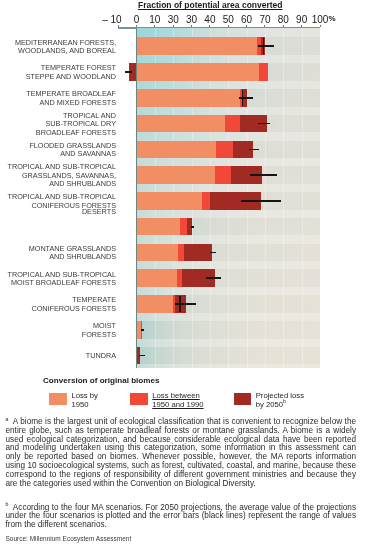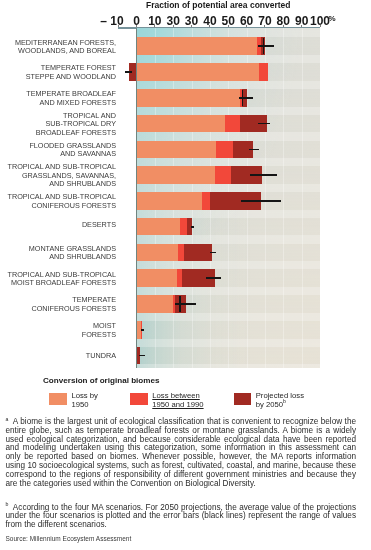--- a/index.html
+++ b/index.html
@@ -1,28 +1,28 @@
 <!DOCTYPE html>
 <html><head>
 <meta charset="utf-8">
 <style>
   html,body{margin:0;padding:0;background:#ffffff;}
   body{width:371px;height:550px;position:relative;overflow:hidden;
        font-family:"Liberation Sans",sans-serif;color:#231f20;}
   .fig{position:absolute;left:0;top:0;width:371px;height:550px;}
 
   
-  #chart-title{position:absolute;left:146px;top:0.4px;font-size:8.5px;font-weight:bold;
-               white-space:nowrap;color:#1a1a1a;}
+  #chart-title{position:absolute;left:138px;top:0.4px;font-size:8.5px;font-weight:bold;
+               white-space:nowrap;color:#1a1a1a;text-decoration:underline;}
 
   
   #y-axis-line{position:absolute;left:136px;top:28px;width:1px;height:340px;background:#6f8580;z-index:5;}
   #x-axis-line{position:absolute;left:118px;top:27.2px;width:202.3px;height:1.5px;background:#76929a;}
   .tick{position:absolute;top:24.8px;width:1px;height:2.6px;background:#7a7a7a;}
-  .ticklabel{position:absolute;font-size:12px;font-weight:bold;white-space:nowrap;
+  .ticklabel{position:absolute;font-size:10px;font-weight:normal;white-space:nowrap;
              transform:translateX(-50%);top:14.3px;color:#1a1a1a;}
   #pct-sign{position:absolute;font-size:8px;font-weight:bold;top:14.3px;color:#1a1a1a;}
 
   
   #plot{position:absolute;left:136.5px;top:28px;width:183.5px;height:340px;}
   #plot-bg{position:absolute;left:0;top:0;width:100%;height:100%;
     background:
       radial-gradient(118% 98% at -4% -6%,
         rgba(104,198,204,.92) 0%, rgba(122,203,207,.80) 16%, rgba(146,206,207,.55) 32%,
         rgba(168,209,207,.30) 48%, rgba(188,211,207,.12) 64%, rgba(200,212,208,0) 80%),
@@ -107,21 +107,21 @@
       <div class="catlabel" style="top: 111.69px;">TROPICAL AND
 SUB-TROPICAL DRY
 BROADLEAF FORESTS</div>
       <div class="catlabel" style="top: 141.67px;">FLOODED GRASSLANDS
 AND SAVANNAS</div>
       <div class="catlabel" style="top: 163.25px;">TROPICAL AND SUB-TROPICAL
 GRASSLANDS, SAVANNAS,
 AND SHRUBLANDS</div>
       <div class="catlabel" style="top: 193.23px;">TROPICAL AND SUB-TROPICAL
 CONIFEROUS FORESTS</div>
-      <div class="catlabel" style="top: 221px; padding-left: 12px;">DESERTS</div>
+      <div class="catlabel" style="top: 208px; padding-left: 12px;">DESERTS</div>
       <div class="catlabel" style="top: 244.79px;">MONTANE GRASSLANDS
 AND SHRUBLANDS</div>
       <div class="catlabel" style="top: 270.57px;">TROPICAL AND SUB-TROPICAL
 MOIST BROADLEAF FORESTS</div>
       <div class="catlabel" style="top: 296.35px;">TEMPERATE
 CONIFEROUS FORESTS</div>
       <div class="catlabel" style="top: 322.13px;">MOIST
 FORESTS</div>
       <div class="catlabel" style="top: 352.11px;">TUNDRA</div>
     </div>

